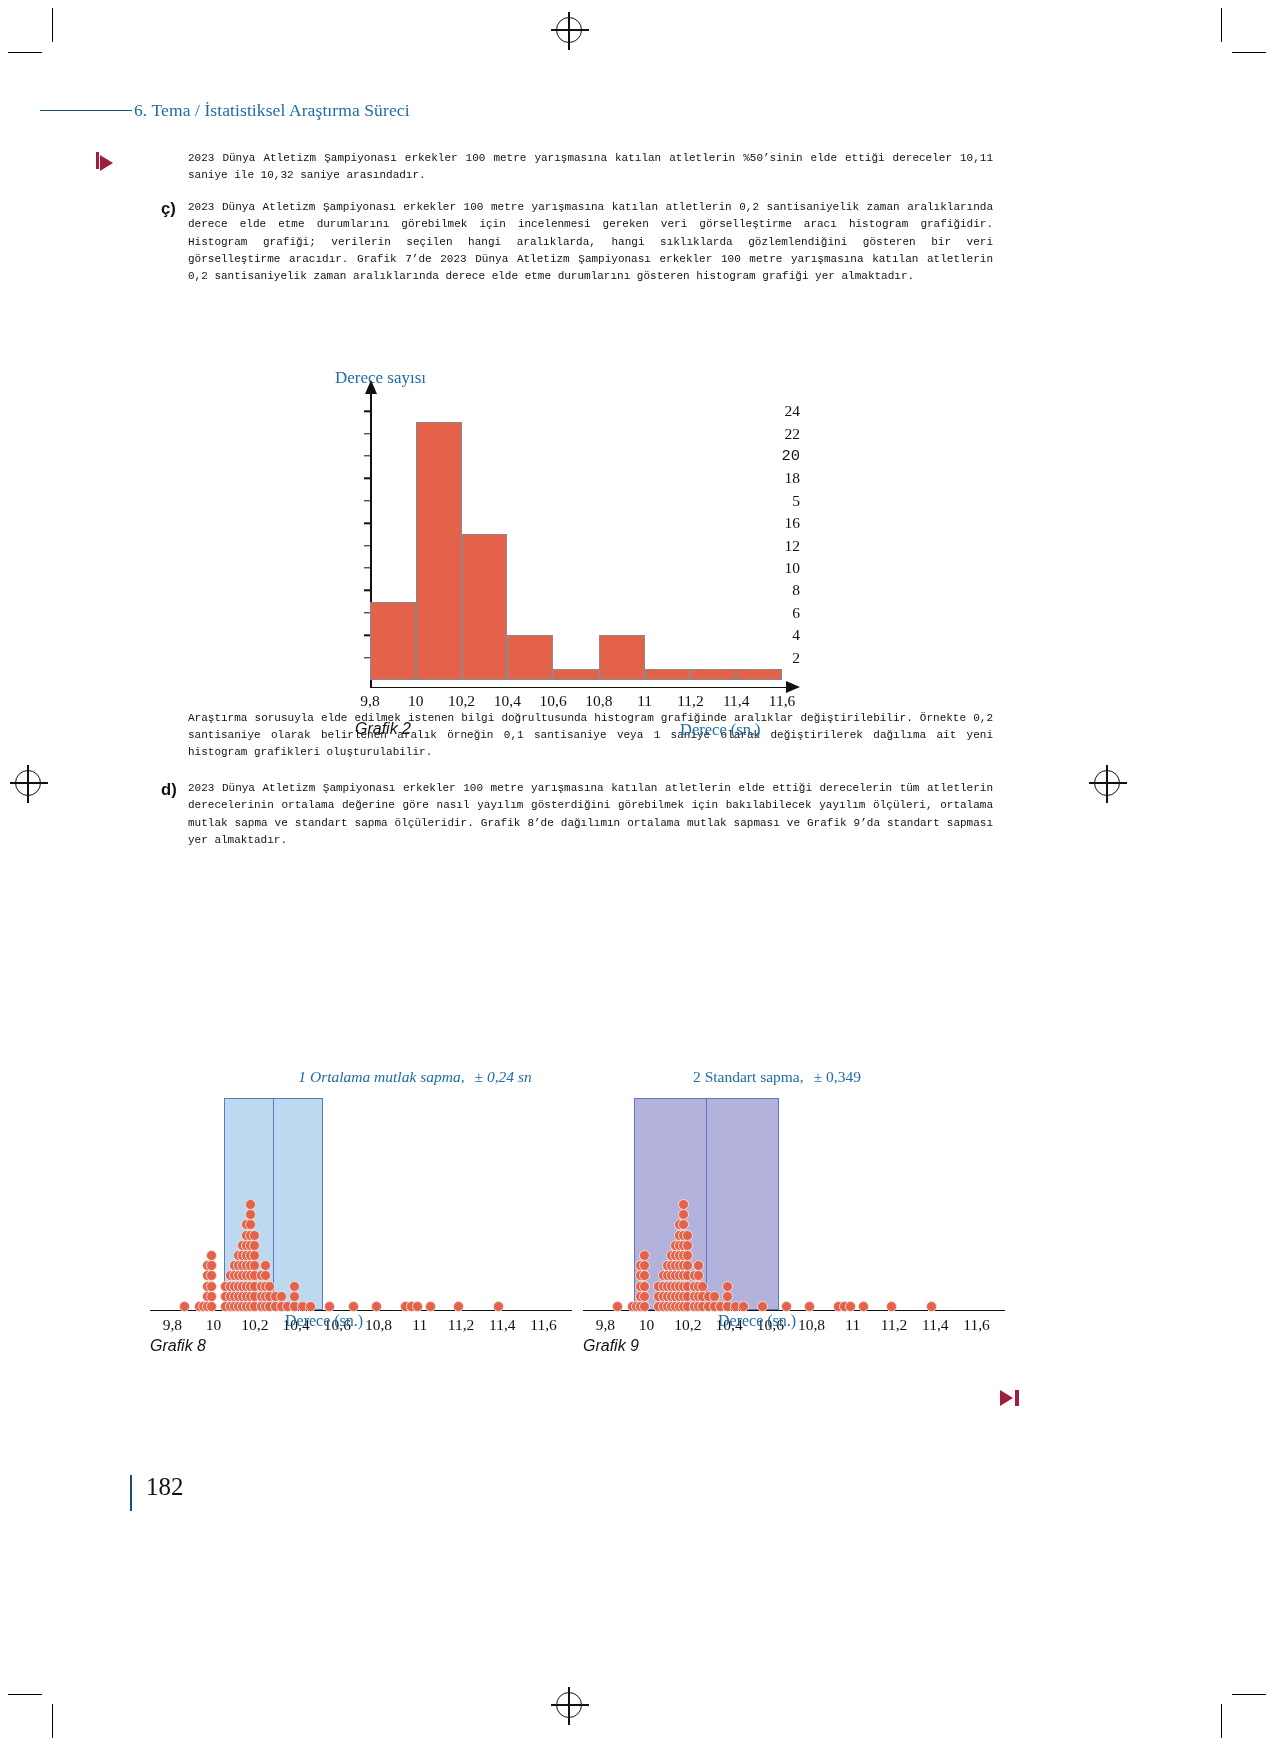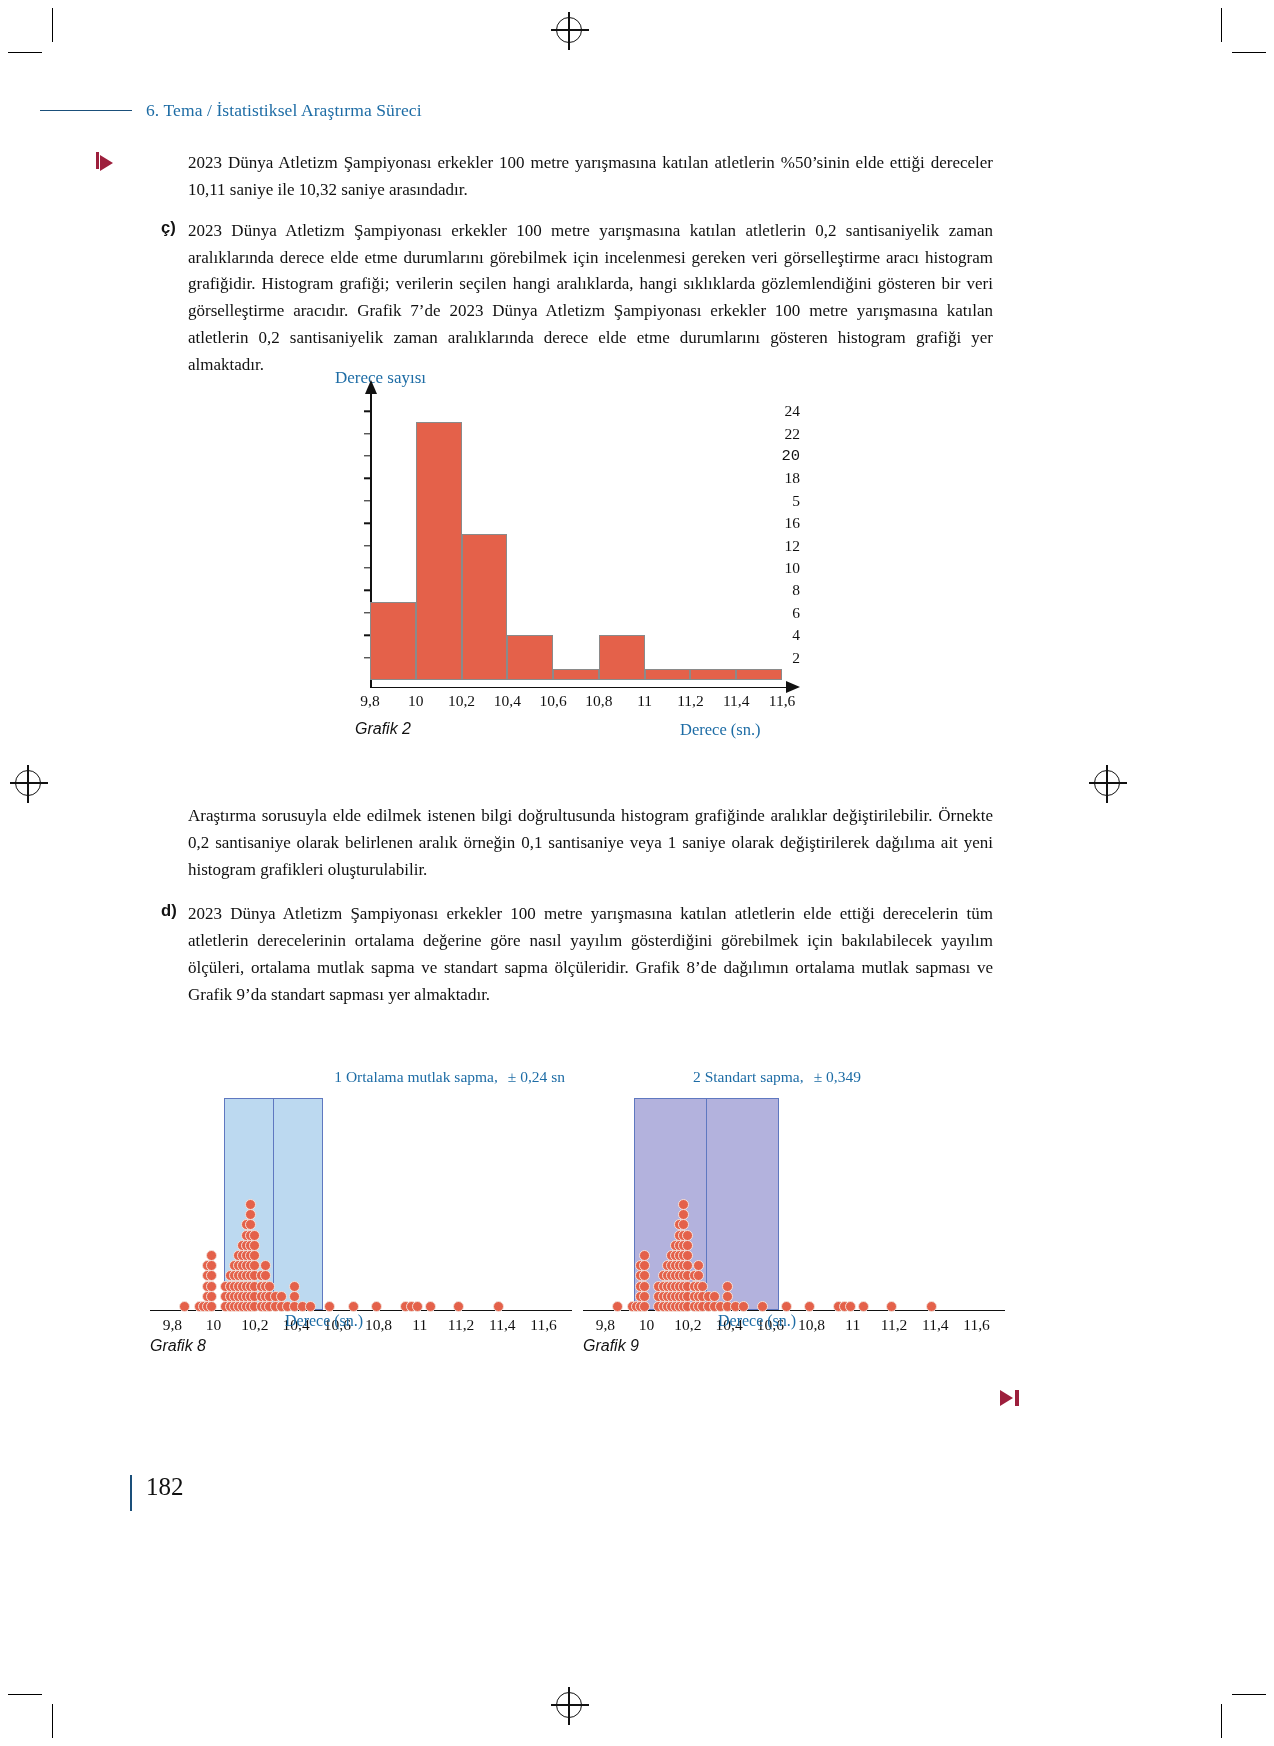--- a/index.html
+++ b/index.html
@@ -20,34 +20,34 @@
   }
   .reg::before, .reg::after {
     content:""; position:absolute; background:#111;
   }
   .reg::before { left:50%; top:-6px; width:1.2px; height:38px; margin-left:-0.6px; }
   .reg::after  { top:50%; left:-6px; height:1.2px; width:38px; margin-top:-0.6px; }
 
   
   .page-header {
     position:absolute; left:40px; top:100px; width:700px;
-    display:flex; align-items:center; gap:14px;
+    display:flex; align-items:center; gap:2px;
   }
   .header-rule { width:92px; height:1.4px; background:#1a4f7a; }
   .header-title {
     color:#1d6ca5; font-family:"Liberation Serif", serif;
     font-size:17.5px; letter-spacing:0.1px; white-space:nowrap;
   }
 
   
   .content { position:absolute; left:188px; top:150px; width:805px; }
   .para {
-    font-size:17px; line-height:1.58; color:#111;
+    font-size:11px; line-height:1.58; color:#111;
     text-align:justify; margin:0 0 14px 0;
-    font-family:Liberation Serif, serif;
+    font-family:Liberation Mono, monospace;
     hyphens:none;
   }
   .para-row { position:relative; }
   .marker-tri {
     position:absolute; left:-88px; top:5px;
     width:0; height:0;
     border-left:13px solid #9d1f3c;
     border-top:8px solid transparent;
     border-bottom:8px solid transparent;
   }
@@ -270,21 +270,21 @@
       <div class="xtick-lab" style="left: 314.667px;">11</div>
       <div class="xtick-lab" style="left: 360.444px;">11,2</div>
       <div class="xtick-lab" style="left: 406.222px;">11,4</div>
       <div class="xtick-lab" style="left: 452px;">11,6</div>
     </div>
   <div class="g7-xlabel">Derece (sn.)</div>
   <div class="g7-caption">Grafik 2</div>
 </div>
 
 <div class="dp" id="dp8" style="left:150px;top:1068px;width:420px;height:290px;">
-  <div class="dp-title" style="left:115px;width:300px;text-align:right;">
+  <div class="dp-title" style="left:115px;width:300px;text-align:center;font-style:italic;">
     <span>1 Ortalama mutlak sapma,</span><span class="pm">± 0,24 sn</span>
   </div>
 <div class="dp-band" style="left: 73.9175px; width: 98.9691px; top: 30px; height: 212px; background: rgb(188, 217, 240);"></div>
     <div class="dp-bandline" style="left: 123.402px; top: 30px; height: 212px;"></div>
     <div class="dp-axis" style="left: 0px; top: 242px; width: 422px;"></div>
     <div class="dot" style="left: 29.2423px; top: 233px;"></div>
     <div class="dot" style="left: 43.6753px; top: 233px;"></div>
     <div class="dot" style="left: 47.799px; top: 233px;"></div>
     <div class="dot" style="left: 51.9227px; top: 233px;"></div>
     <div class="dot" style="left: 51.9227px; top: 222.8px;"></div>

